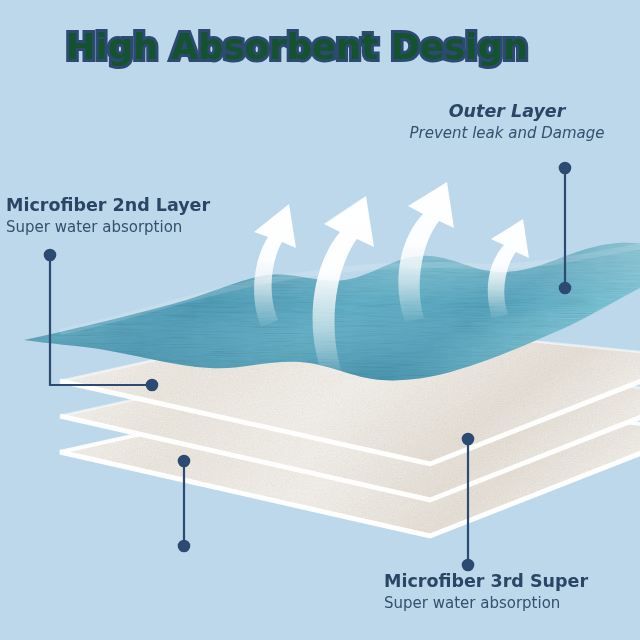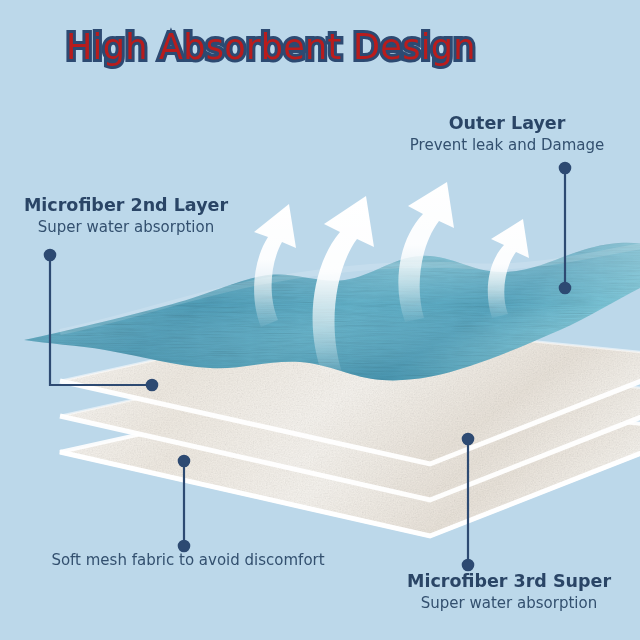--- a/index.html
+++ b/index.html
@@ -25,25 +25,25 @@
   #title-block {
     position: absolute;
     left: 28px;
     top: 28px;
     width: 470px;
     z-index: 40;
     pointer-events: none;
   }
   .title-line {
     font-family: "DejaVu Sans", sans-serif;
-    font-weight: normal;
+    font-weight: bold;
     font-size: 35px;
     line-height: 39px;
     letter-spacing: 0.3px;
-    color: #b91c1c;
+    color: #14532d;
     -webkit-text-stroke: 6px #2d4a72;
     paint-order: stroke fill;
     text-shadow:
        0 2px 0 rgba(45,74,114,0.25);
     white-space: nowrap;
     padding-left: 38px;
   }
 
   
   .callout {
@@ -60,25 +60,25 @@
   }
   .callout .c-sub {
     font-family: "DejaVu Sans", sans-serif;
     font-weight: normal;
     font-size: 15px;
     line-height: 23px;
     color: #33506f;
     white-space: nowrap;
   }
   .callout.align-left  .c-title,
-  .callout.align-left  .c-sub  { text-align: center; }
+  .callout.align-left  .c-sub  { text-align: left; }
   .callout.align-center .c-title,
   .callout.align-center .c-sub { text-align: center; }
 
-  #callout-outer      { left: 378px; top: 112px; width: 258px; }
+  #callout-outer      { left: 378px; top: 100px; width: 258px; font-style: italic; }
   #callout-microfiber2{ left: 6px;   top: 194px; width: 240px; }
   #callout-top        { left: 14px;  top: 549px; width: 348px; }
   #callout-microfiber3{ left: 384px; top: 570px; width: 250px; }
 
   
   #leaders, #illustration, #arrows {
     position: absolute;
     left: 0; top: 0;
     width: 640px; height: 640px;
   }
@@ -291,21 +291,20 @@
     <div class="c-title">Outer Layer</div>
     <div class="c-sub">Prevent leak and Damage</div>
   </div>
 
   <div class="callout align-left" id="callout-microfiber2">
     <div class="c-title">Microfiber 2nd Layer</div>
     <div class="c-sub">Super water absorption</div>
   </div>
 
   <div class="callout align-center" id="callout-top">
-    <div class="c-sub">Soft mesh fabric to avoid discomfort</div>
   </div>
 
   <div class="callout align-left" id="callout-microfiber3">
     <div class="c-title">Microfiber 3rd Super</div>
     <div class="c-sub">Super water absorption</div>
   </div>
 
 </div>
 
 </body></html>

